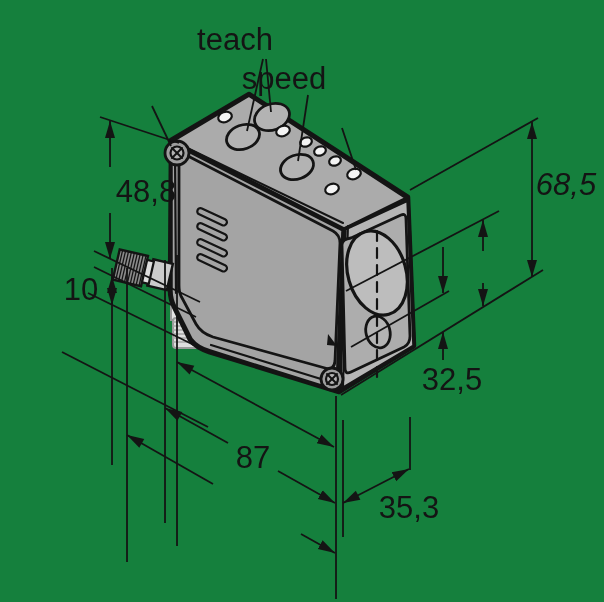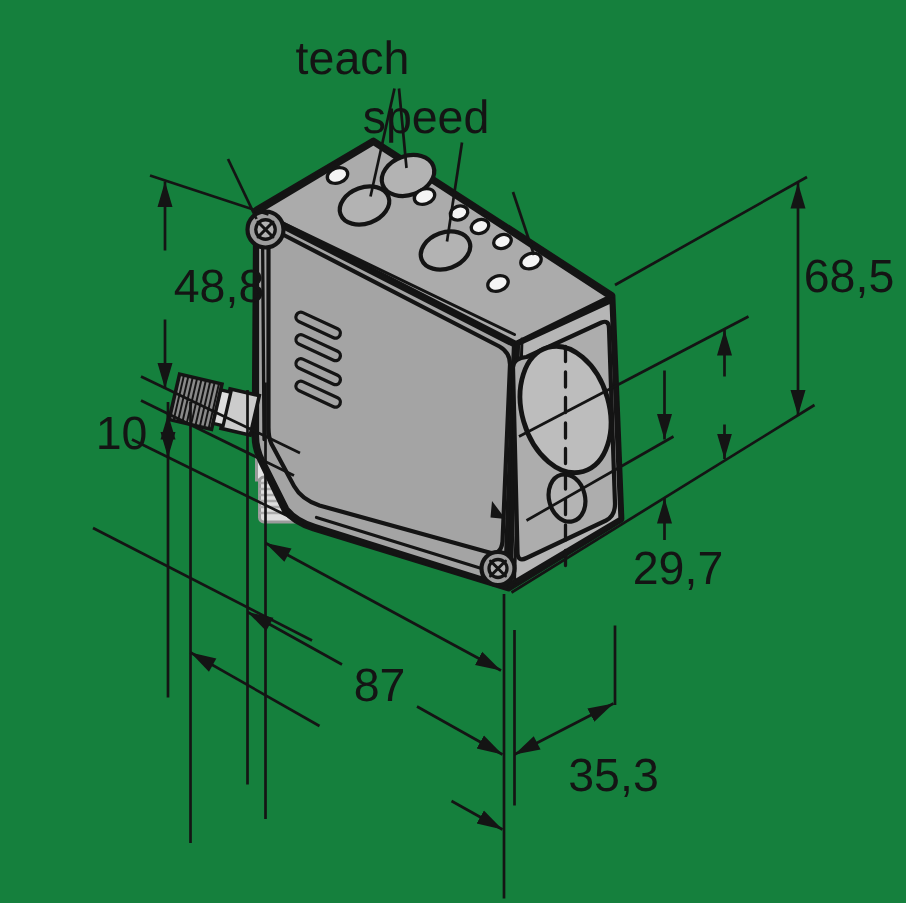--- a/index.html
+++ b/index.html
@@ -170,17 +170,17 @@
     <line x1="443" y1="360" x2="443" y2="332" marker-end="url(#ae)"></line>
   </g>
 </svg>
 
 <div class="lbl" style="left:235px;top:39px;">teach</div>
 <div class="lbl" style="left:284px;top:78px;">speed</div>
 
 <div class="lbl" style="left:106px;top:191px;margin-left:40px;">48,8</div>
 <div class="lbl" style="left:81px;top:289px;">10</div>
 <div class="lbl" style="left:253px;top:457px;">87</div>
-<div class="lbl" style="left:409px;top:507px;margin-top:10px;">35,3</div>
-<div class="lbl" style="left:452px;top:379px;">29,7</div>
-<div class="lbl" style="left:566px;top:184px;">68,5</div>
+<div class="lbl" style="left:409px;top:507px;">35,3</div>
+<div class="lbl" style="left:452px;top:379px;">32,5</div>
+<div class="lbl" style="left:566px;top:184px;font-style:italic;">68,5</div>
 
 </div>
 
 </body></html>

